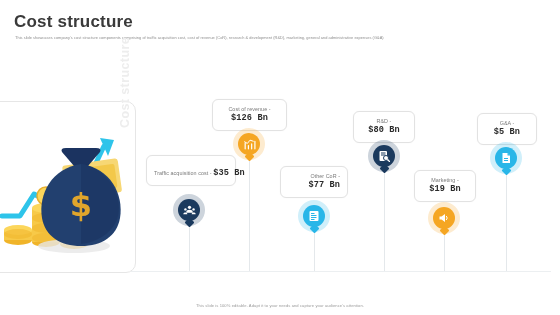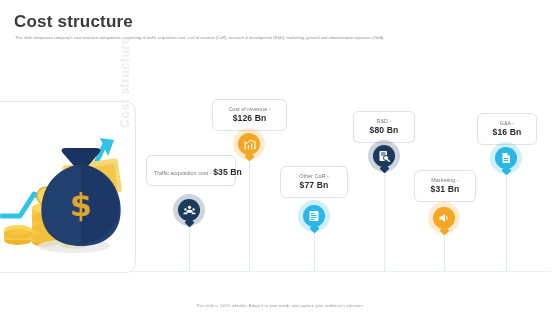--- a/index.html
+++ b/index.html
@@ -115,20 +115,21 @@
     letter-spacing: 0.05px;
   }
 
   .callout .val {
     display: block;
     font-size: 8.6px;
     font-weight: 700;
     color: #2b2b2b;
     line-height: 11px;
     letter-spacing: 0.1px;
+    font-family: Liberation Mono, monospace;
   }
 
   .callout.inline .lbl,
   .callout.inline .val { display: inline; }
 
   .marker {
     position: absolute;
     width: 26px;
     height: 26px;
     border-radius: 50%;
@@ -286,21 +287,21 @@
       <div class="disc" style="background:#f5a623;">
         <svg width="13" height="13" viewBox="0 0 24 24" fill="none" stroke="#ffffff" stroke-width="2.2" stroke-linecap="round" stroke-linejoin="round">
           <path d="M4 20V9M10 20v-6M16 20v-9M22 20V6"></path>
           <path d="M3 7l5 3 5-6 6 2" stroke-width="1.8"></path>
         </svg>
       </div>
     </div>
   </div>
 
   <div class="node">
-    <div class="callout" style="left:280px; top:166px; width:68px;">
+    <div class="callout" style="left:280px; top:166px; width:68px;text-align:right;">
       <span class="lbl">Other CoR -</span>
       <span class="val">$77 Bn</span>
     </div>
     <div class="marker" style="left:301px; top:203px;">
       <div class="halo" style="background:#29b6e8;"></div>
       <div class="tail" style="background:#29b6e8;"></div>
       <div class="disc" style="background:#29b6e8;">
         <svg width="12" height="12" viewBox="0 0 24 24" fill="#ffffff">
           <rect x="3" y="2" width="18" height="20" rx="2"></rect>
           <rect x="6" y="6" width="7" height="2" fill="#29b6e8"></rect>
@@ -328,38 +329,38 @@
           <circle cx="16" cy="16" r="5" fill="#ffffff" stroke="#1b3a5e" stroke-width="2"></circle>
           <path d="M19.5 19.5L23 23" stroke="#ffffff" stroke-width="2.5" stroke-linecap="round"></path>
         </svg>
       </div>
     </div>
   </div>
 
   <div class="node">
     <div class="callout" style="left:414px; top:170px; width:62px;">
       <span class="lbl">Marketing -</span>
-      <span class="val">$31 Bn</span>
+      <span class="val">$19 Bn</span>
     </div>
     <div class="marker" style="left:431px; top:205px;">
       <div class="halo" style="background:#f5a623;"></div>
       <div class="tail" style="background:#f5a623;"></div>
       <div class="disc" style="background:#f5a623;">
         <svg width="12" height="12" viewBox="0 0 24 24" fill="#ffffff">
           <path d="M3 9v6h4l7 5V4L7 9H3z"></path>
           <path d="M17 8.5a5 5 0 010 7" fill="none" stroke="#ffffff" stroke-width="2" stroke-linecap="round"></path>
         </svg>
       </div>
     </div>
   </div>
 
   <div class="node">
     <div class="callout" style="left:477px; top:113px; width:60px;">
       <span class="lbl">G&amp;A -</span>
-      <span class="val">$16 Bn</span>
+      <span class="val">$5 Bn</span>
     </div>
     <div class="marker" style="left:493px; top:145px;">
       <div class="halo" style="background:#29b6e8;"></div>
       <div class="tail" style="background:#29b6e8;"></div>
       <div class="disc" style="background:#29b6e8;">
         <svg width="12" height="12" viewBox="0 0 24 24" fill="#ffffff">
           <path d="M5 2h10l5 5v15H5z"></path>
           <path d="M15 2v5h5" fill="#29b6e8"></path>
           <rect x="8" y="12" width="8" height="2" fill="#29b6e8"></rect>
           <rect x="8" y="16" width="8" height="2" fill="#29b6e8"></rect>

